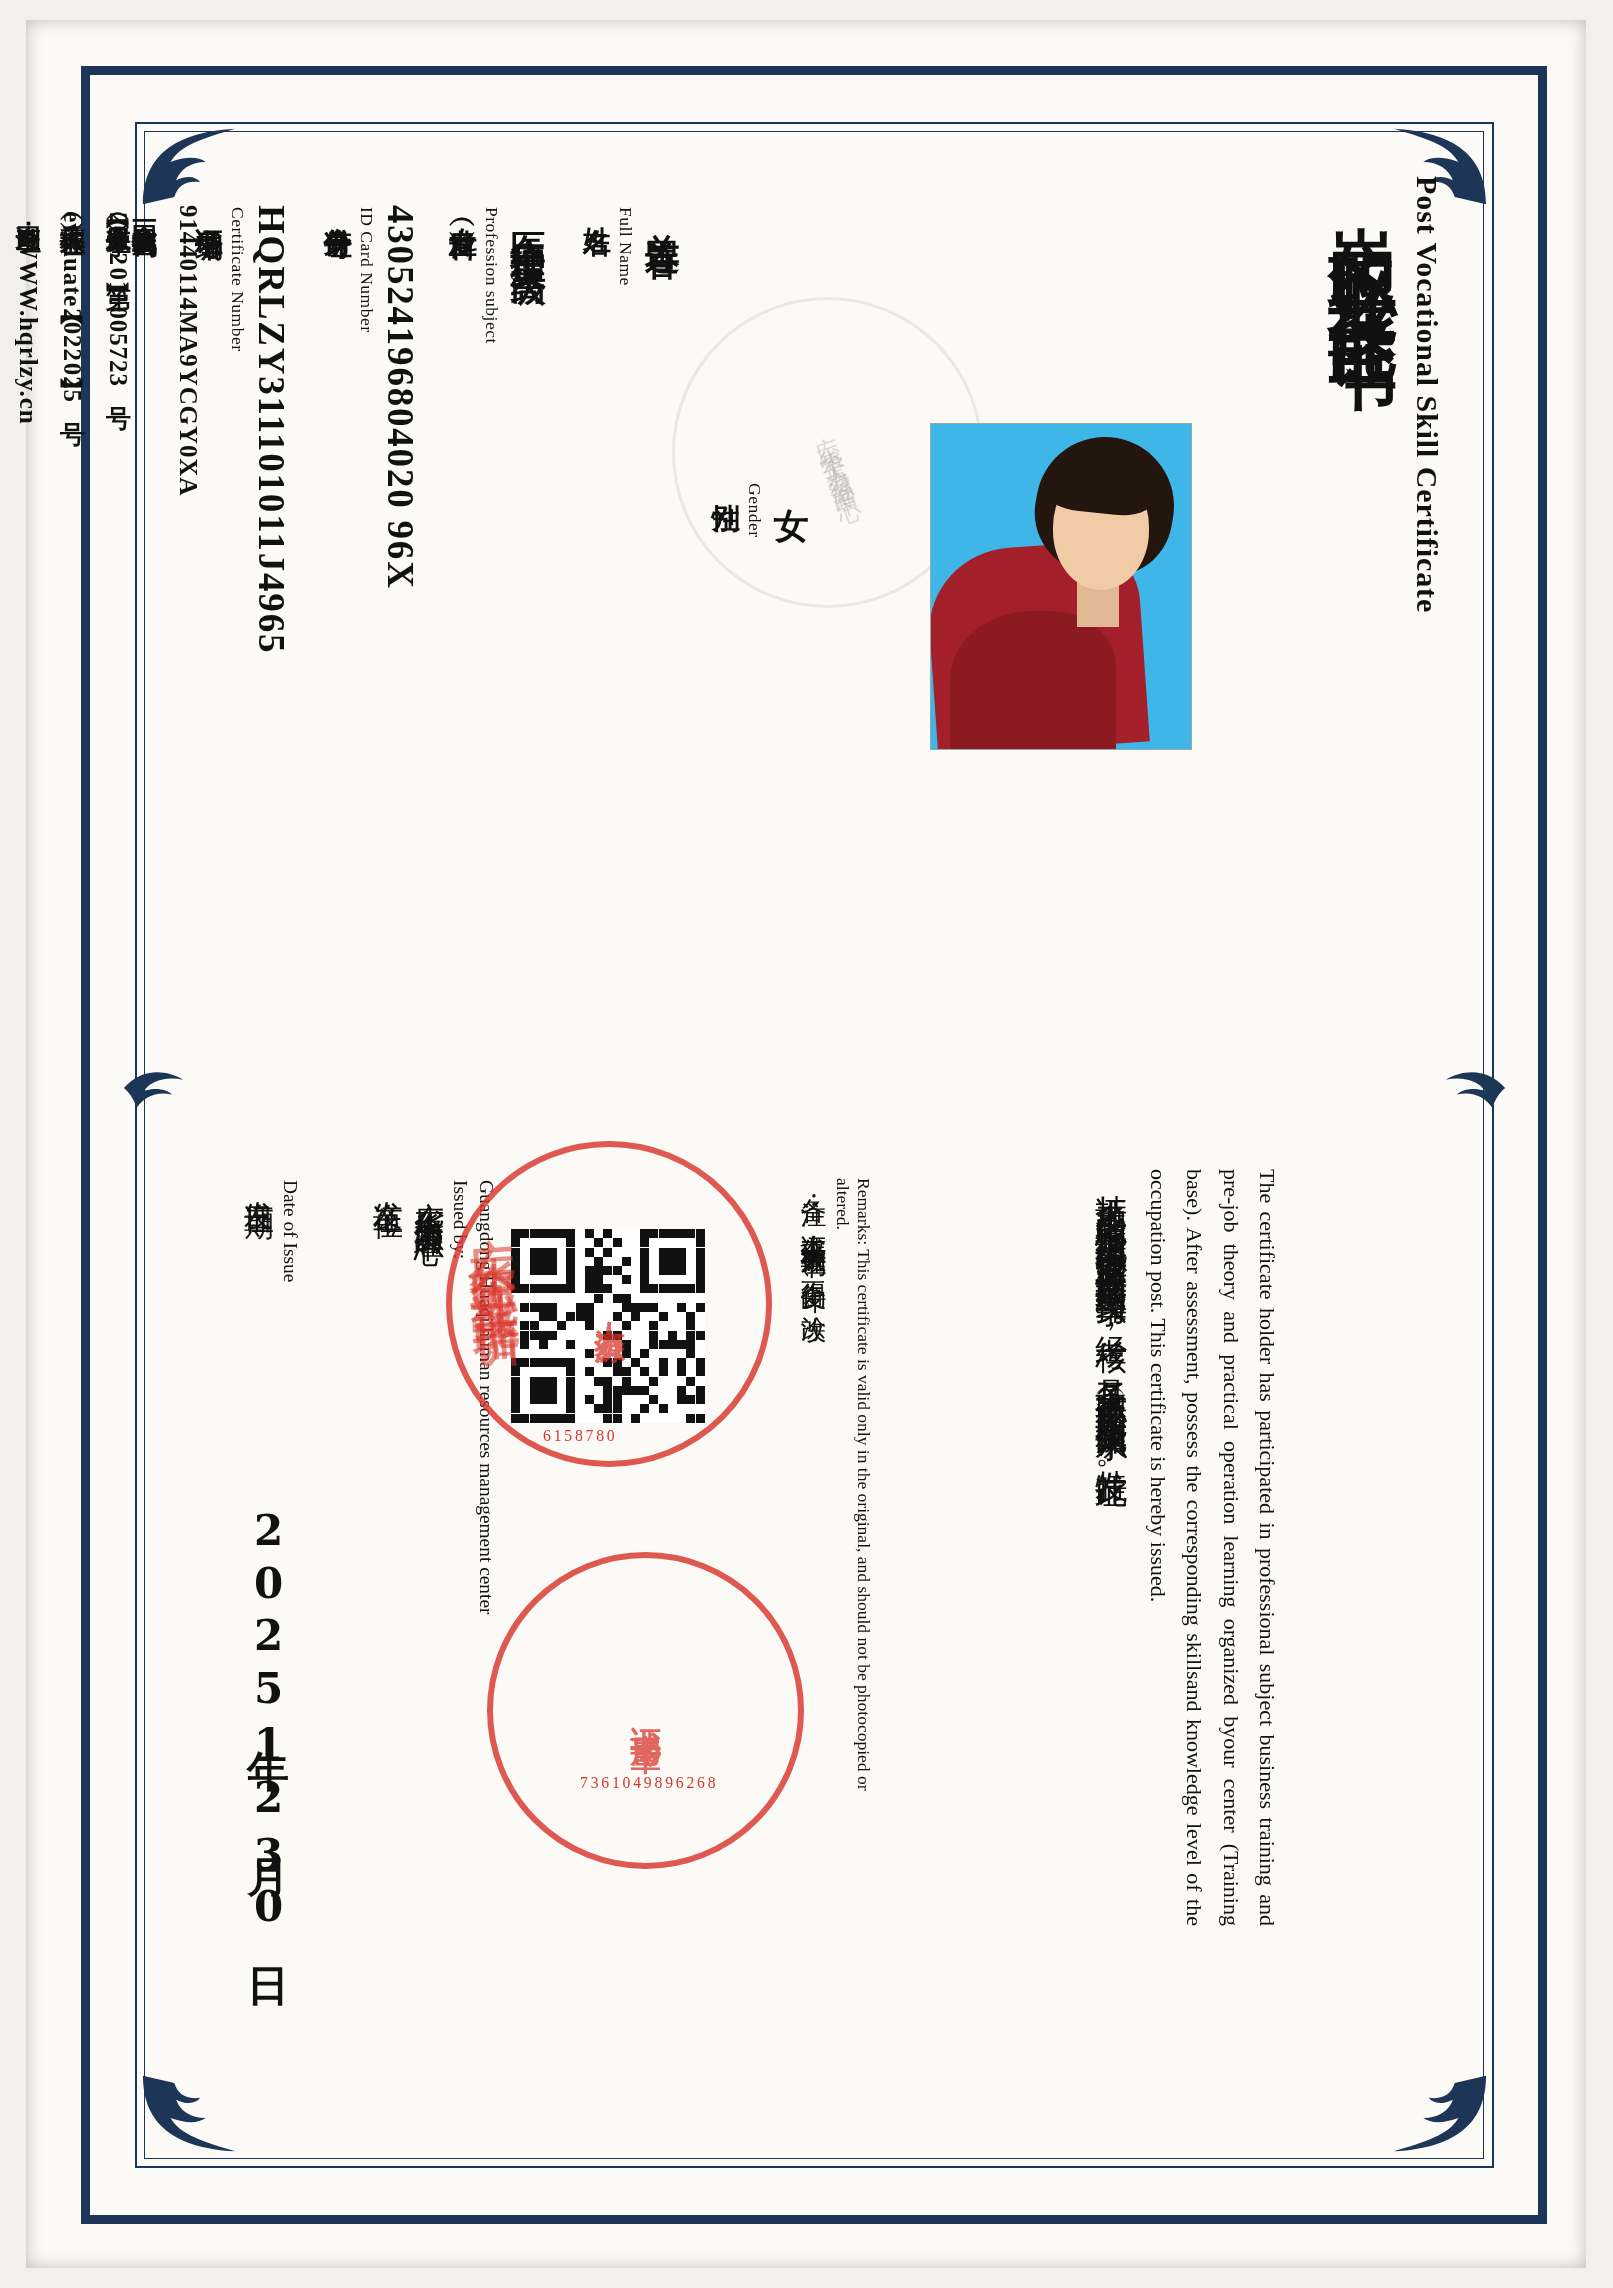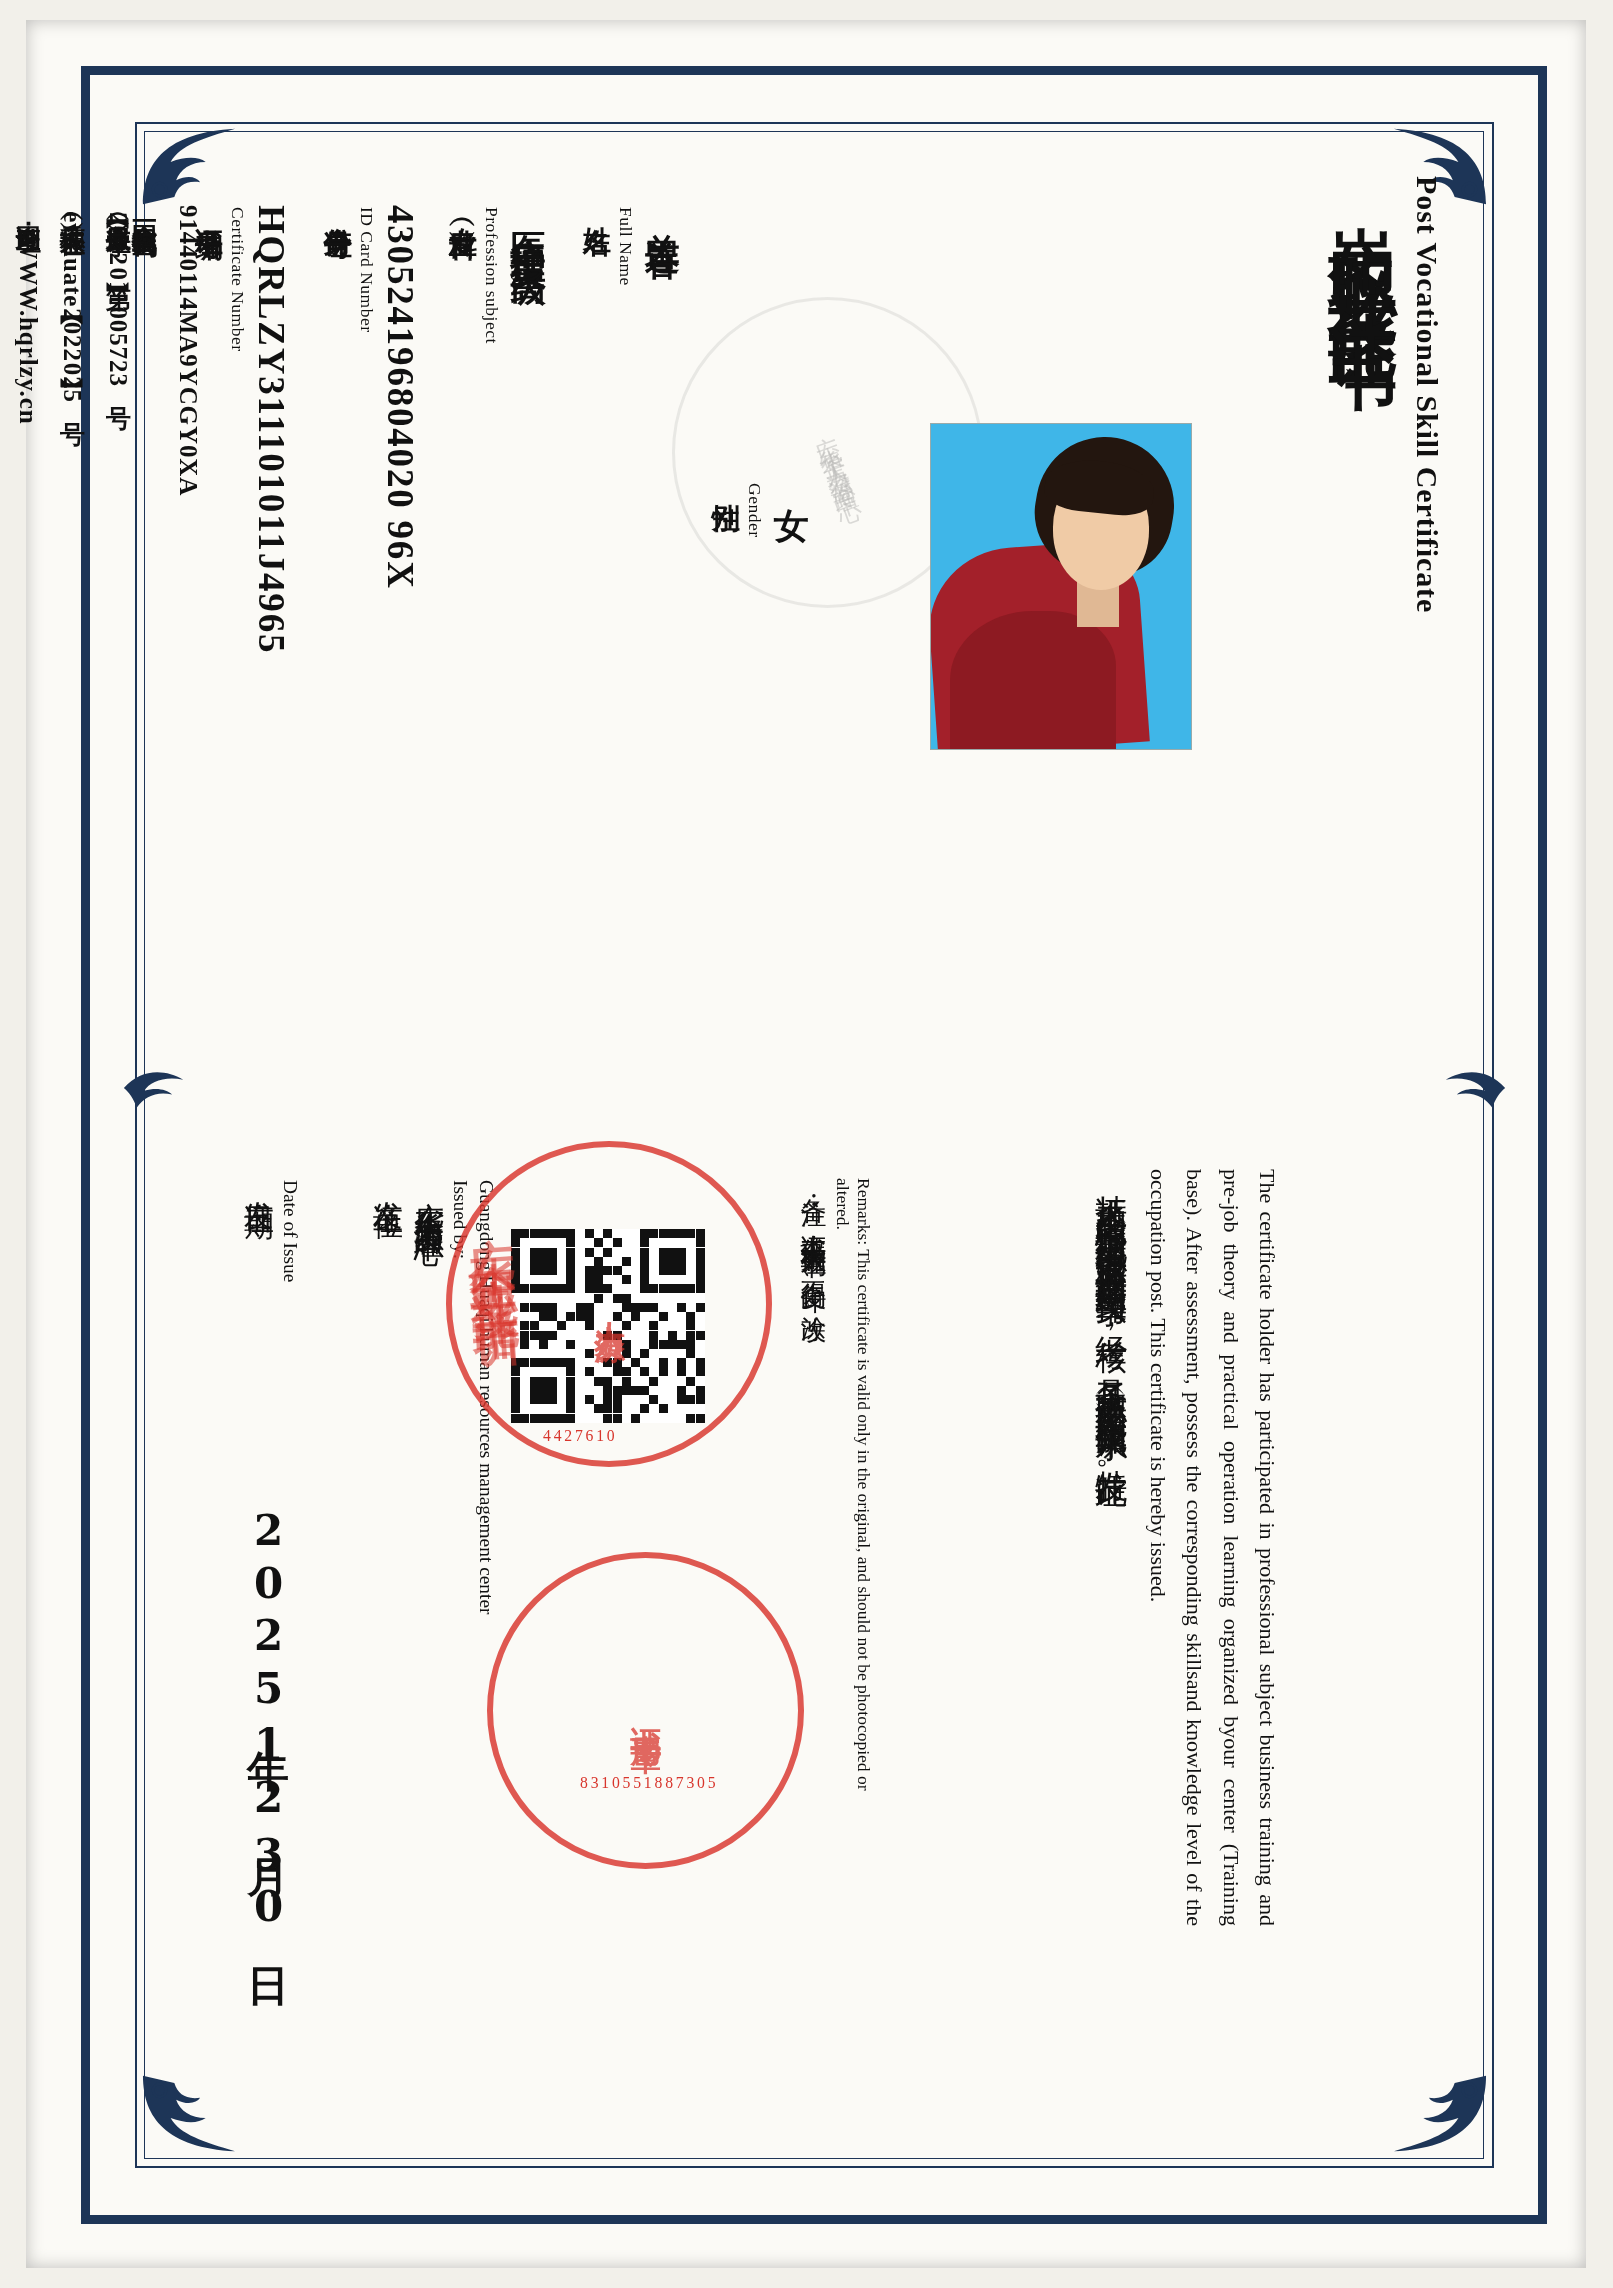--- a/index.html
+++ b/index.html
@@ -609,24 +609,24 @@
         <div class="cell" style="left: 18.5px; top: 185px; width: 9.2px; height: 9.2px;"></div>
         <div class="cell" style="left: 28px; top: 185px; width: 9.2px; height: 9.2px;"></div>
         <div class="cell" style="left: 37px; top: 185px; width: 9.2px; height: 9.2px;"></div>
         <div class="cell" style="left: 46px; top: 185px; width: 9.2px; height: 9.2px;"></div>
         <div class="cell" style="left: 55px; top: 185px; width: 9.2px; height: 9.2px;"></div>
       </div>
 
     <div class="seal seal1">
       <div class="seal-center">人力资源</div>
     </div>
-    <div class="seal-num" style="left:517px;top:1407px;">4427610</div>
+    <div class="seal-num" style="left:517px;top:1407px;">6158780</div>
 
     <div class="seal seal2">
       <div class="seal-center">证书专用章</div>
     </div>
-    <div class="seal-num" style="left:554px;top:1754px;">8310551887305</div>
+    <div class="seal-num" style="left:554px;top:1754px;">7361049896268</div>
 
     <div class="overprint">广东华企职业技能培训</div>
 
   </div>
 </div>
 
 
 </body></html>

